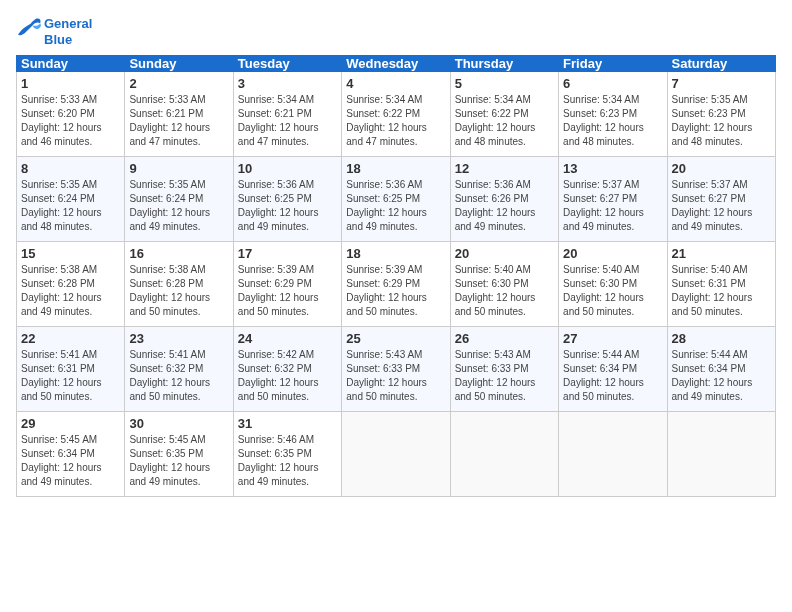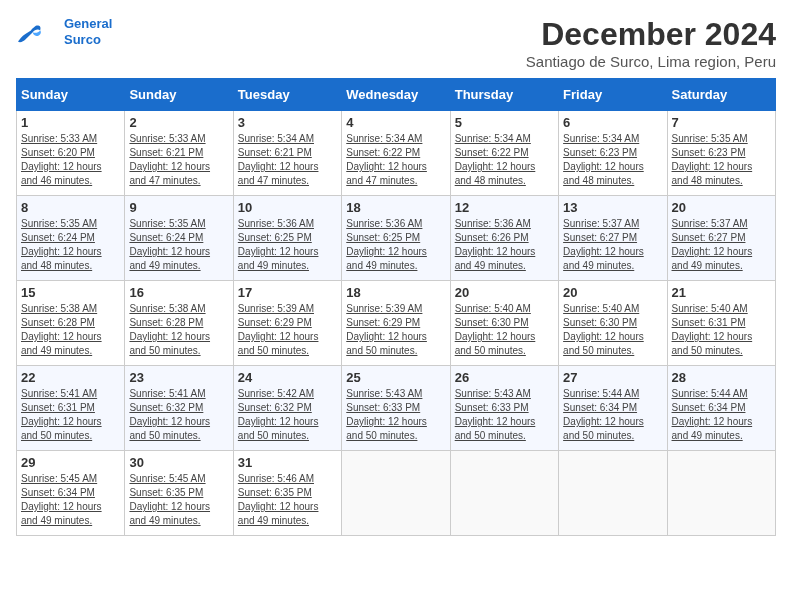--- a/index.html
+++ b/index.html
@@ -11,22 +11,22 @@
       padding: 16px;
     }
     .header {
       display: flex;
       justify-content: space-between;
       align-items: flex-start;
       margin-bottom: 8px;
     }
     .logo {
       display: flex;
-      align-items: flex-end;
-      gap: 20px;
+      align-items: flex-start;
+      gap: 0;
     }
     .logo-text {
       font-size: 13px;
       font-weight: bold;
       color: #333;
       line-height: 1.2;
     }
     .logo-text span {
       color: #1a6dcc;
     }
@@ -47,21 +47,21 @@
       color: #555;
     }
     .calendar {
       width: 100%;
       border-collapse: collapse;
       font-size: 11px;
     }
     .calendar th {
       background: #1a6dcc;
       color: #fff;
-      padding: 8px 4px;
+      padding: 0 4px;
       text-align: left;
       font-size: 13px;
       border: 1px solid #1a6dcc;
     }
     .calendar td {
       border: 1px solid #ccc;
       vertical-align: top;
       padding: 4px;
       width: calc(100% / 7);
       height: 85px;
@@ -74,43 +74,38 @@
     .day-num {
       font-size: 13px;
       font-weight: bold;
       display: block;
       margin-bottom: 2px;
     }
     .day-info {
       font-size: 10px;
       line-height: 1.4;
       color: #444;
-      text-decoration: underline;
     }
     tr:nth-child(even) td:not(.empty) {
       background: #f5f8ff;
     }
   </style>
 </head>
 <body>
 
 <div class="header">
   <div class="logo">
     <svg class="logo-bird" viewBox="0 0 30 26">
       <path d="M20 4 C22 2, 28 2, 26 8 C24 6, 20 7, 18 10 L10 18 C8 20, 4 22, 2 20 C4 18, 6 14, 10 12 L16 8 C17 6, 19 5, 20 4Z" fill="#1a6dcc"></path>
       <path d="M26 8 C28 10, 26 14, 22 14 C20 14, 18 12, 18 10 C20 11, 24 11, 26 8Z" fill="#4da6ff"></path>
     </svg>
     <div class="logo-text">
       <div><span>General</span></div>
-      <div><span>Surco</span></div>
+      <div><span>Blue</span></div>
     </div>
-  </div>
-  <div class="title-block">
-    <div class="month-title">December 2024</div>
-    <div class="subtitle">Santiago de Surco, Lima region, Peru</div>
   </div>
 </div>
 
 <table class="calendar">
   <thead>
     <tr>
     <th>Sunday</th>
         <th>Sunday</th>
         <th>Tuesday</th>
         <th>Wednesday</th>

